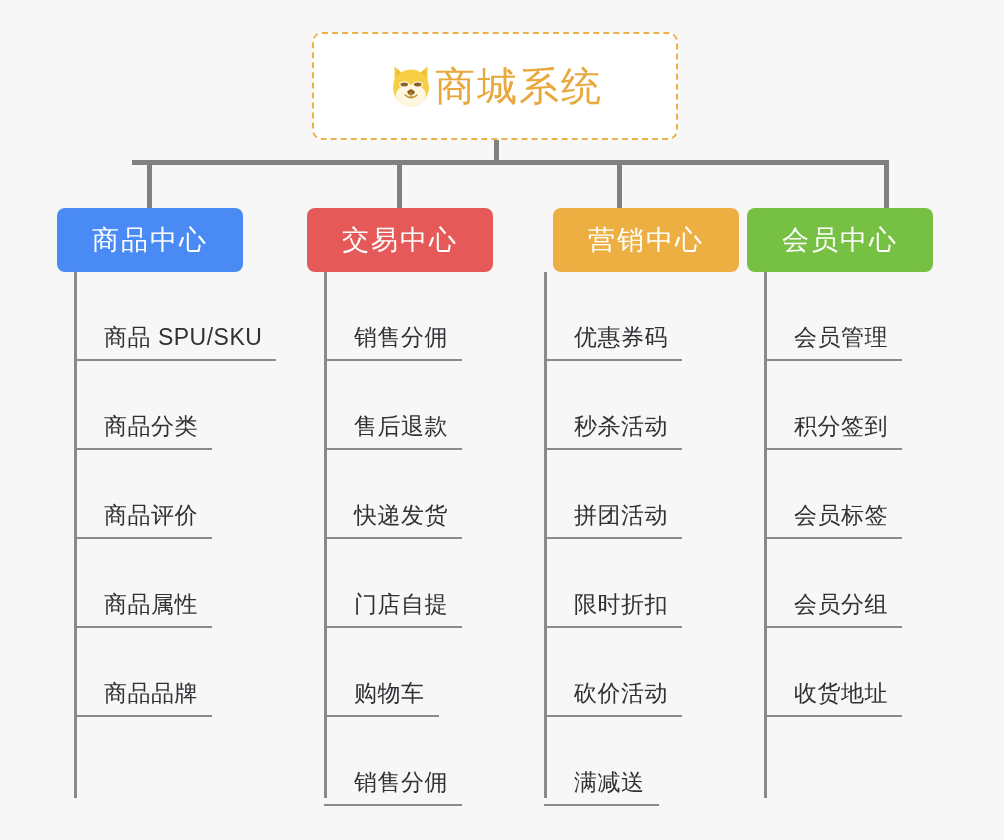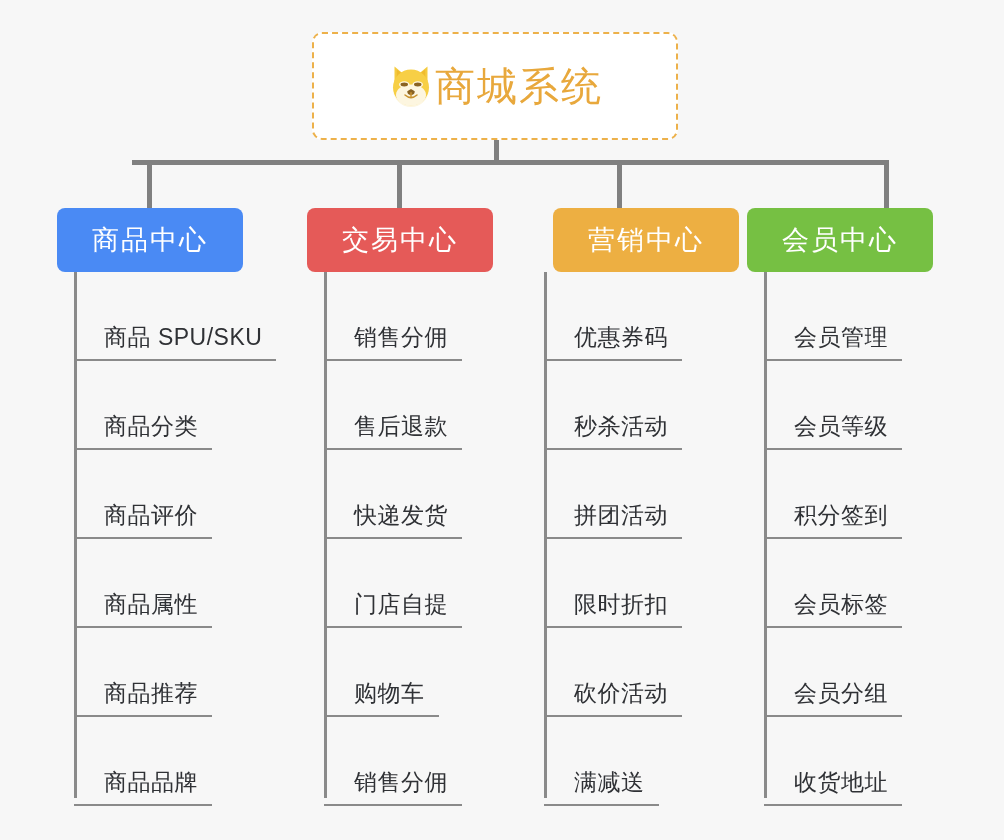--- a/index.html
+++ b/index.html
@@ -188,23 +188,20 @@
       <div class="item">
         <div class="item-inner"><span class="item-label">商品分类</span></div>
       </div>
       <div class="item">
         <div class="item-inner"><span class="item-label">商品评价</span></div>
       </div>
       <div class="item">
         <div class="item-inner"><span class="item-label">商品属性</span></div>
       </div>
       <div class="item">
-        <div class="item-inner"><span class="item-label">商品推荐</span></div>
-      </div>
-      <div class="item">
         <div class="item-inner"><span class="item-label">商品品牌</span></div>
       </div>
     </div>
     <div class="spine" style="left: 324px; height: 526px;"></div>
     <div class="items" style="left: 324px;">
       <div class="item">
         <div class="item-inner"><span class="item-label">销售分佣</span></div>
       </div>
       <div class="item">
         <div class="item-inner"><span class="item-label">售后退款</span></div>
@@ -242,23 +239,20 @@
       <div class="item">
         <div class="item-inner"><span class="item-label">满减送</span></div>
       </div>
     </div>
     <div class="spine" style="left: 764px; height: 526px;"></div>
     <div class="items" style="left: 764px;">
       <div class="item">
         <div class="item-inner"><span class="item-label">会员管理</span></div>
       </div>
       <div class="item">
-        <div class="item-inner"><span class="item-label">会员等级</span></div>
-      </div>
-      <div class="item">
         <div class="item-inner"><span class="item-label">积分签到</span></div>
       </div>
       <div class="item">
         <div class="item-inner"><span class="item-label">会员标签</span></div>
       </div>
       <div class="item">
         <div class="item-inner"><span class="item-label">会员分组</span></div>
       </div>
       <div class="item">
         <div class="item-inner"><span class="item-label">收货地址</span></div>

